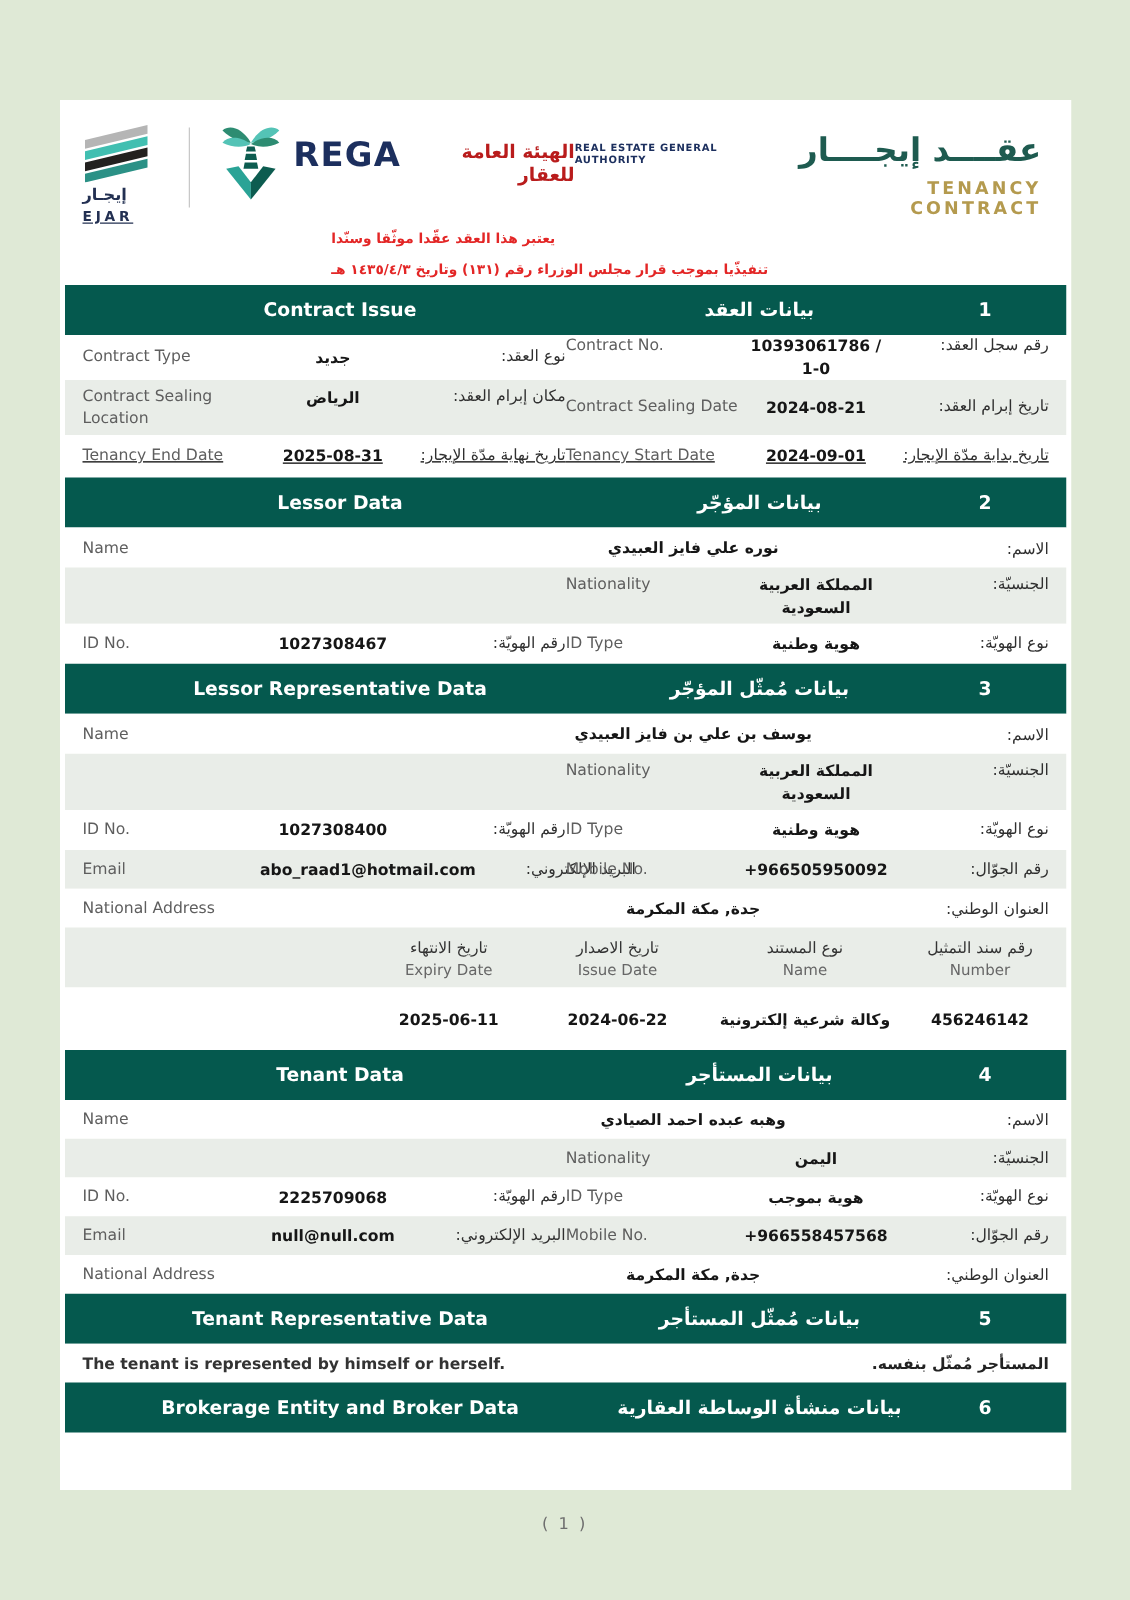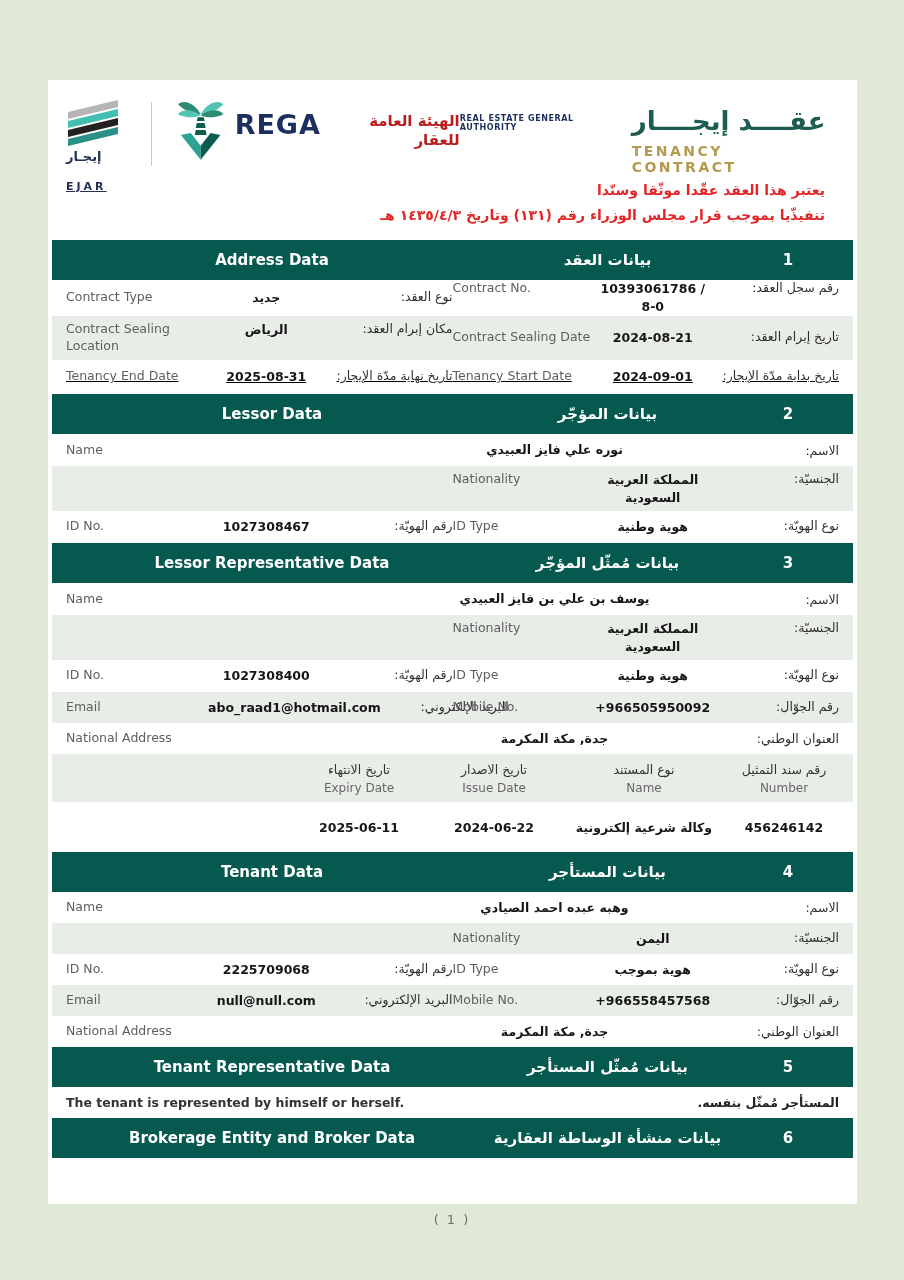--- a/index.html
+++ b/index.html
@@ -14,35 +14,35 @@
     position:absolute;left:48px;top:80px;width:809px;
     background:#ffffff;
     box-sizing:border-box;
     padding:0 4px 46px 4px;
   }
   
   .card-header{display:flex;justify-content:space-between;padding:18px 12px 0 14px;height:94px;box-sizing:border-box;}
   .logo-group{display:flex;align-items:flex-start;gap:24px;}
   .ejar-logo{display:flex;flex-direction:column;align-items:flex-start;width:62px;padding-top:2px;}
   .ejar-ar{font-size:13px;font-weight:bold;color:#233052;margin-top:3px;direction:rtl;}
-  .ejar-en{font-size:11px;font-weight:bold;color:#233052;letter-spacing:3px;margin-top:16px;text-decoration:underline;}
+  .ejar-en{font-size:11px;font-weight:bold;color:#233052;letter-spacing:3px;margin-top:3px;text-decoration:underline;}
   .logo-divider{width:1px;height:64px;background:#c8c8c8;margin-top:4px;}
   .rega-logo{display:flex;align-items:center;gap:9px;padding-top:2px;}
   .rega-text{display:flex;flex-direction:row;}
   .rega-wordmark{font-size:27px;font-weight:bold;color:#1c2f5e;line-height:26px;letter-spacing:1px;}
   .rega-ar{font-size:15px;font-weight:bold;color:#b91c1c;direction:rtl;line-height:19px;}
   .rega-en{font-size:8px;font-weight:bold;color:#1c2f5e;letter-spacing:0.6px;margin-top:2px;}
-  .title-block{text-align:left;padding-top:8px;margin-right:8px;}
+  .title-block{text-align:right;padding-top:8px;margin-right:8px;}
   .title-ar{font-size:26px;font-weight:bold;color:#1e5b50;direction:rtl;}
   .title-en{font-size:14px;font-weight:bold;color:#b49a4e;letter-spacing:2.5px;margin-top:7px;}
   
   .notice{
-    direction:rtl;text-align:right;color:#e32626;font-weight:bold;
-    font-size:14px;line-height:25px;
-    width:560px;margin:4px 28px 12px auto;
+    direction:rtl;text-align:left;color:#e32626;font-weight:bold;
+    font-size:11px;line-height:25px;
+    width:560px;margin:4px 28px 0 auto;
   }
   
   .section-bar{
     display:grid;grid-template-columns:440px 1fr 130px;align-items:center;
     background:#05594e;color:#ffffff;height:40px;font-weight:bold;
   }
   .bar-en{text-align:center;font-size:15px;}
   .bar-ar{text-align:center;font-size:15px;direction:rtl;}
   .bar-num{text-align:center;font-size:15px;}
   
@@ -121,33 +121,33 @@
       <div class="title-en">TENANCY CONTRACT</div>
     </div>
   </div>
 
   <div class="notice">
     <div>يعتبر هذا العقد عقّدا موثّقا وسنّدا</div>
     <div>تنفيذّيا بموجب قرار مجلس الوزراء رقم (١٣١) وتاريخ ١٤٣٥/٤/٣ هـ</div>
   </div>
 
   <div class="section-bar">
-    <div class="bar-en">Address Data</div>
+    <div class="bar-en">Contract Issue</div>
     <div class="bar-ar">بيانات العقد</div>
     <div class="bar-num">1</div>
   </div>
   <div class="row">
     <div class="half">
       <span class="en-label">Contract Type</span>
       <span class="value">جديد</span>
       <span class="ar-label">نوع العقد:</span>
     </div>
     <div class="half">
       <span class="en-label">Contract No.</span>
-      <span class="value">10393061786 / 8-0</span>
+      <span class="value">10393061786 / 1-0</span>
       <span class="ar-label">رقم سجل العقد:</span>
     </div>
   </div>
   <div class="row light h44">
     <div class="half">
       <span class="en-label">Contract Sealing Location</span>
       <span class="value">الرياض</span>
       <span class="ar-label">مكان إبرام العقد:</span>
     </div>
     <div class="half">

